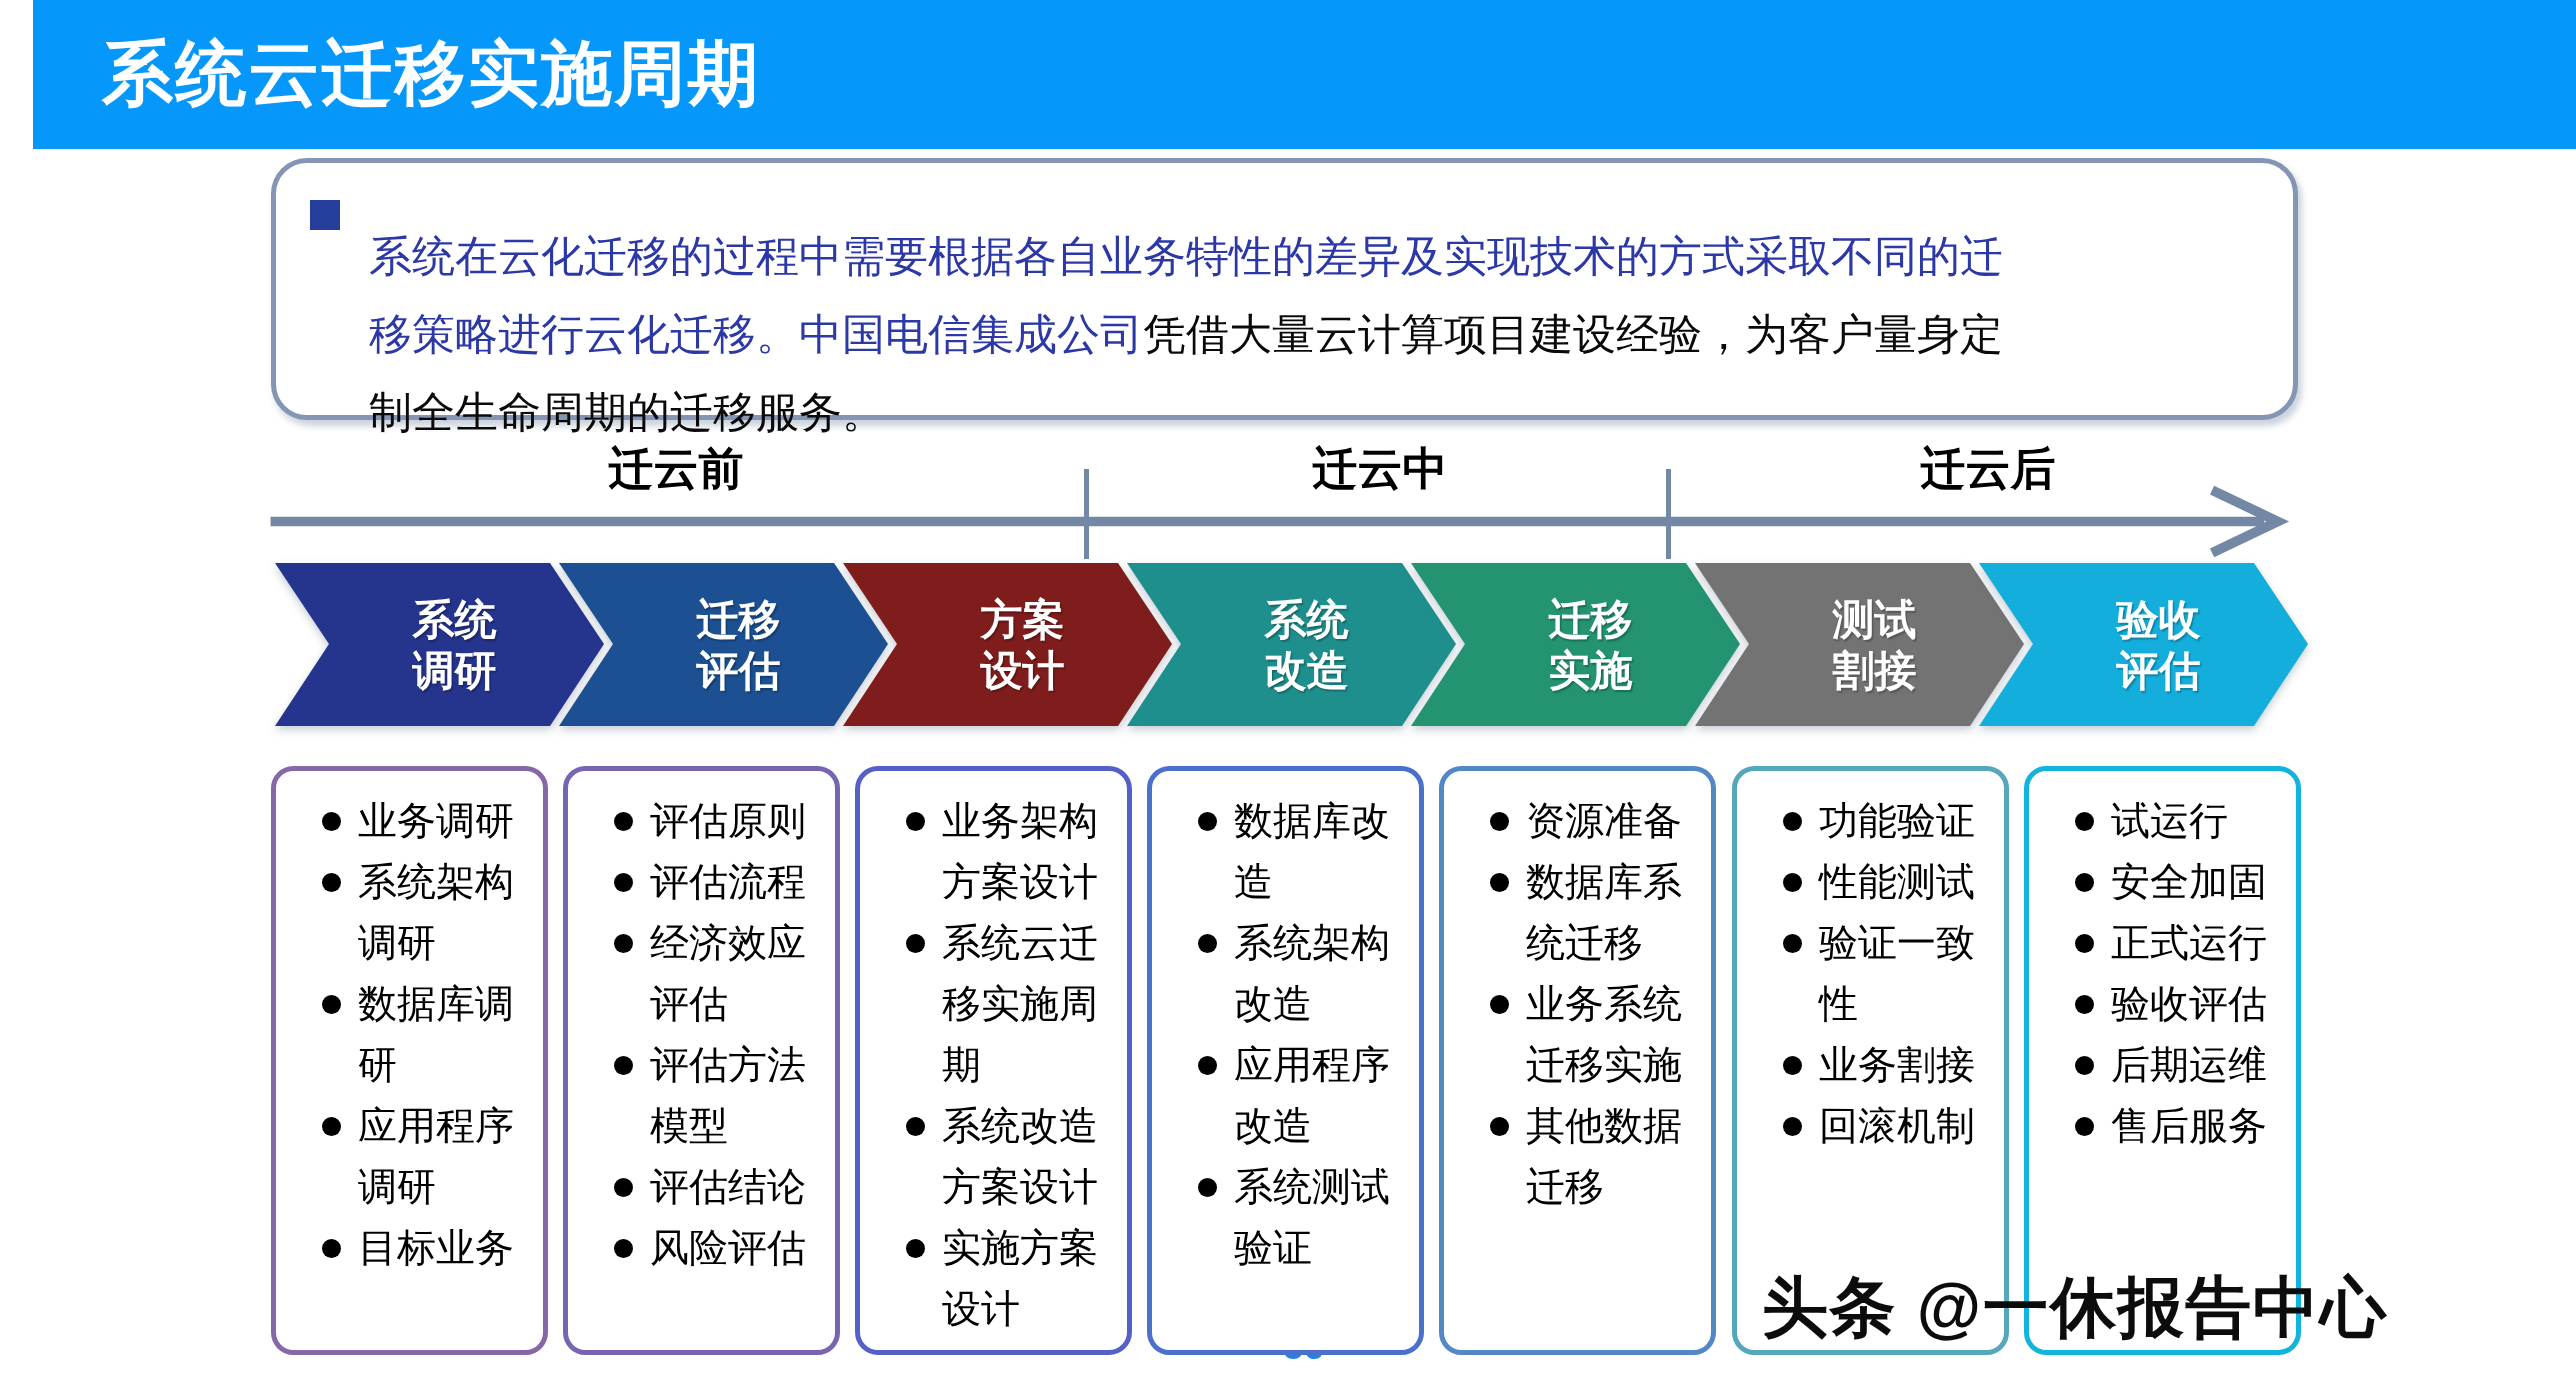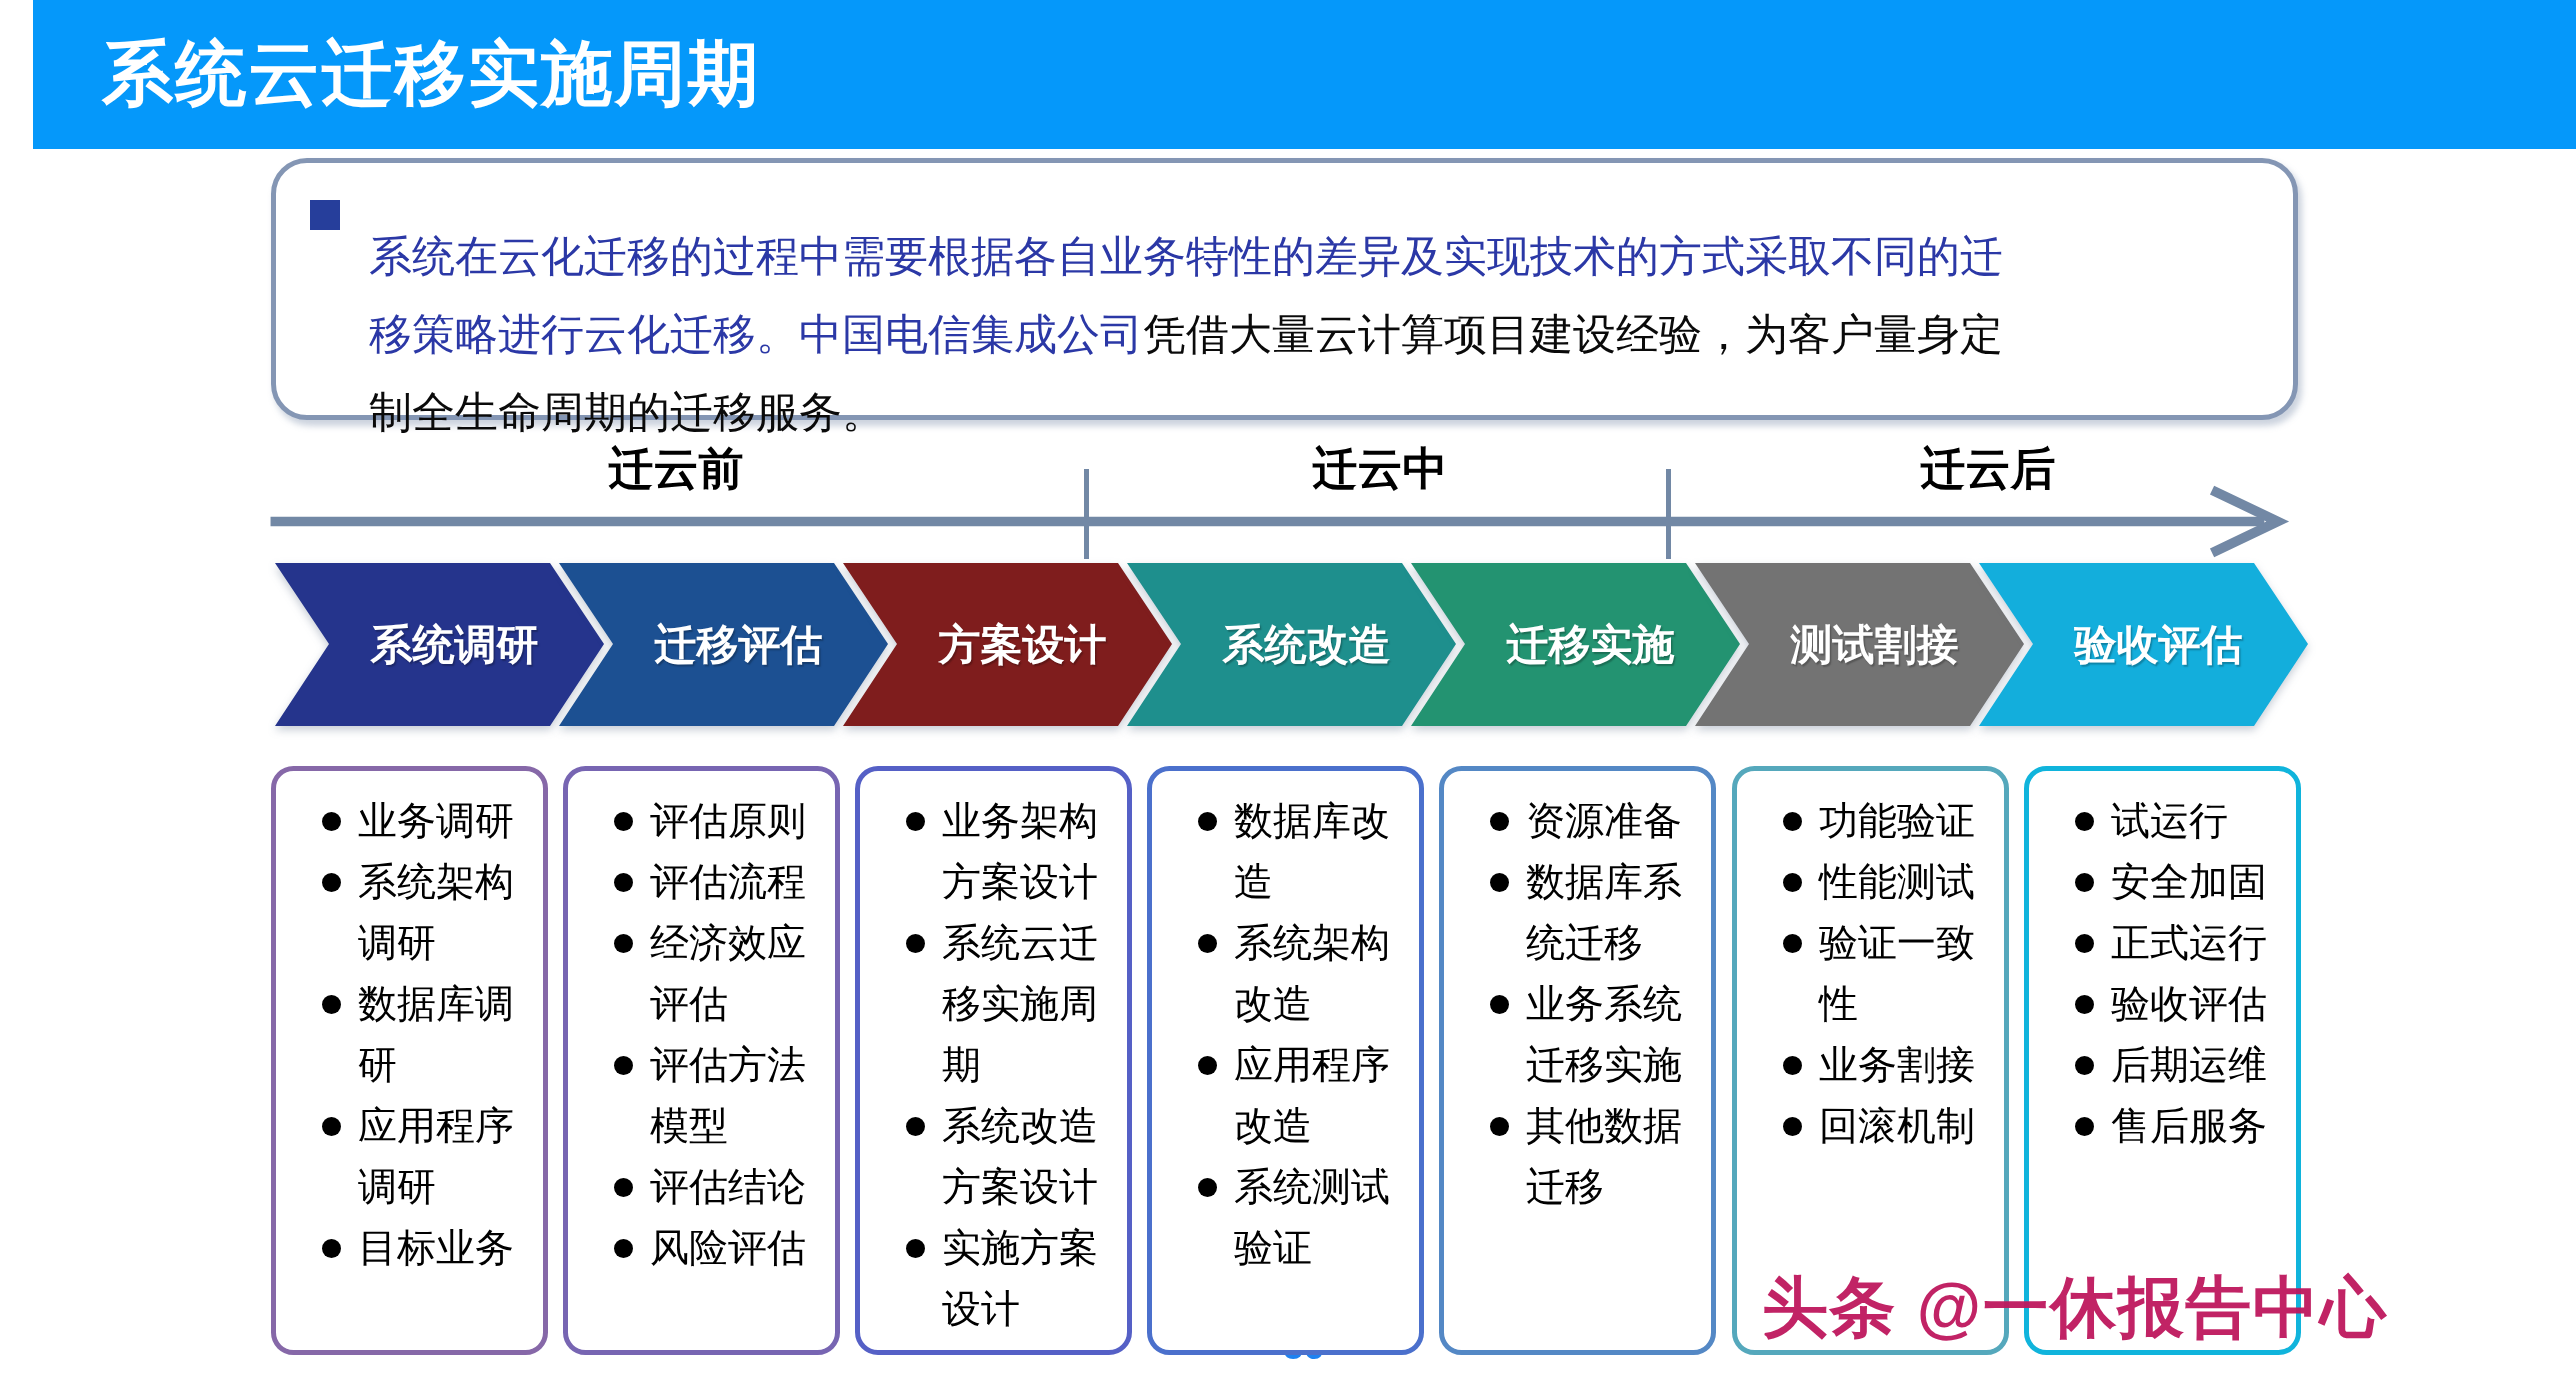--- a/index.html
+++ b/index.html
@@ -32,21 +32,21 @@
   
   .chevron-wrap{position:absolute;top:563px;width:329px;height:163px;filter:drop-shadow(0 4.5px 4.5px rgba(70,90,120,.30));}
   .chv-0{left:275px;} .chv-1{left:559px;} .chv-2{left:843px;} .chv-3{left:1127px;}
   .chv-4{left:1411px;} .chv-5{left:1695px;} .chv-6{left:1979px;}
   .chevron{
     width:100%;height:100%;
     clip-path:polygon(0 0,275px 0,329px 81px,275px 163px,0 163px,54px 81px);
     display:flex;align-items:center;justify-content:center;
   }
   .chevron-label{
-    transform:translateX(15px);display:flex;flex-direction:row;align-items:center;
+    transform:translateX(15px);display:flex;flex-direction:column;align-items:center;
     color:#ffffff;font-size:42px;font-weight:bold;line-height:51px;
     text-shadow:1.5px 2.2px 1.5px rgba(0,0,0,.25);
   }
   
   .page-num{position:absolute;left:1270px;top:1326px;width:67px;text-align:center;
     font-size:37px;font-weight:bold;color:#1E82F0;z-index:0;}
   
   .stage-box{
     position:absolute;top:766px;width:277px;height:589px;box-sizing:border-box;z-index:2;
     border:5.2px solid;border-radius:22.4px;background:#ffffff;
@@ -57,21 +57,21 @@
   .stage-box li{
     position:relative;padding-left:36px;font-size:39px;line-height:61px;color:#000;
     word-break:break-all;
   }
   .stage-box li::before{
     content:"";position:absolute;left:0;top:21.7px;width:19.4px;height:19.4px;border-radius:50%;background:#000;
   }
   
   .watermark{
     position:absolute;left:1762px;top:1263px;z-index:5;
-    font-size:66px;font-weight:bold;color:#be185d;opacity:.95;letter-spacing:1.5px;white-space:nowrap;
+    font-size:66px;font-weight:bold;color:#000000;opacity:.95;letter-spacing:1.5px;white-space:nowrap;
   }
 </style>
 </head>
 <body>
 
 <div class="slide">
 
   <div class="header" style="background: rgb(5, 152, 250);">
     <div class="title">系统云迁移实施周期</div>
   </div>

